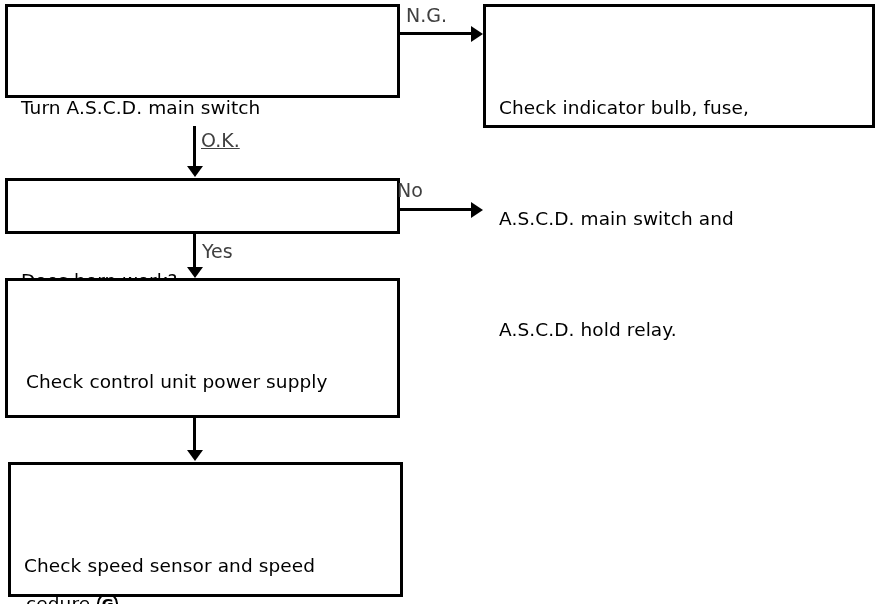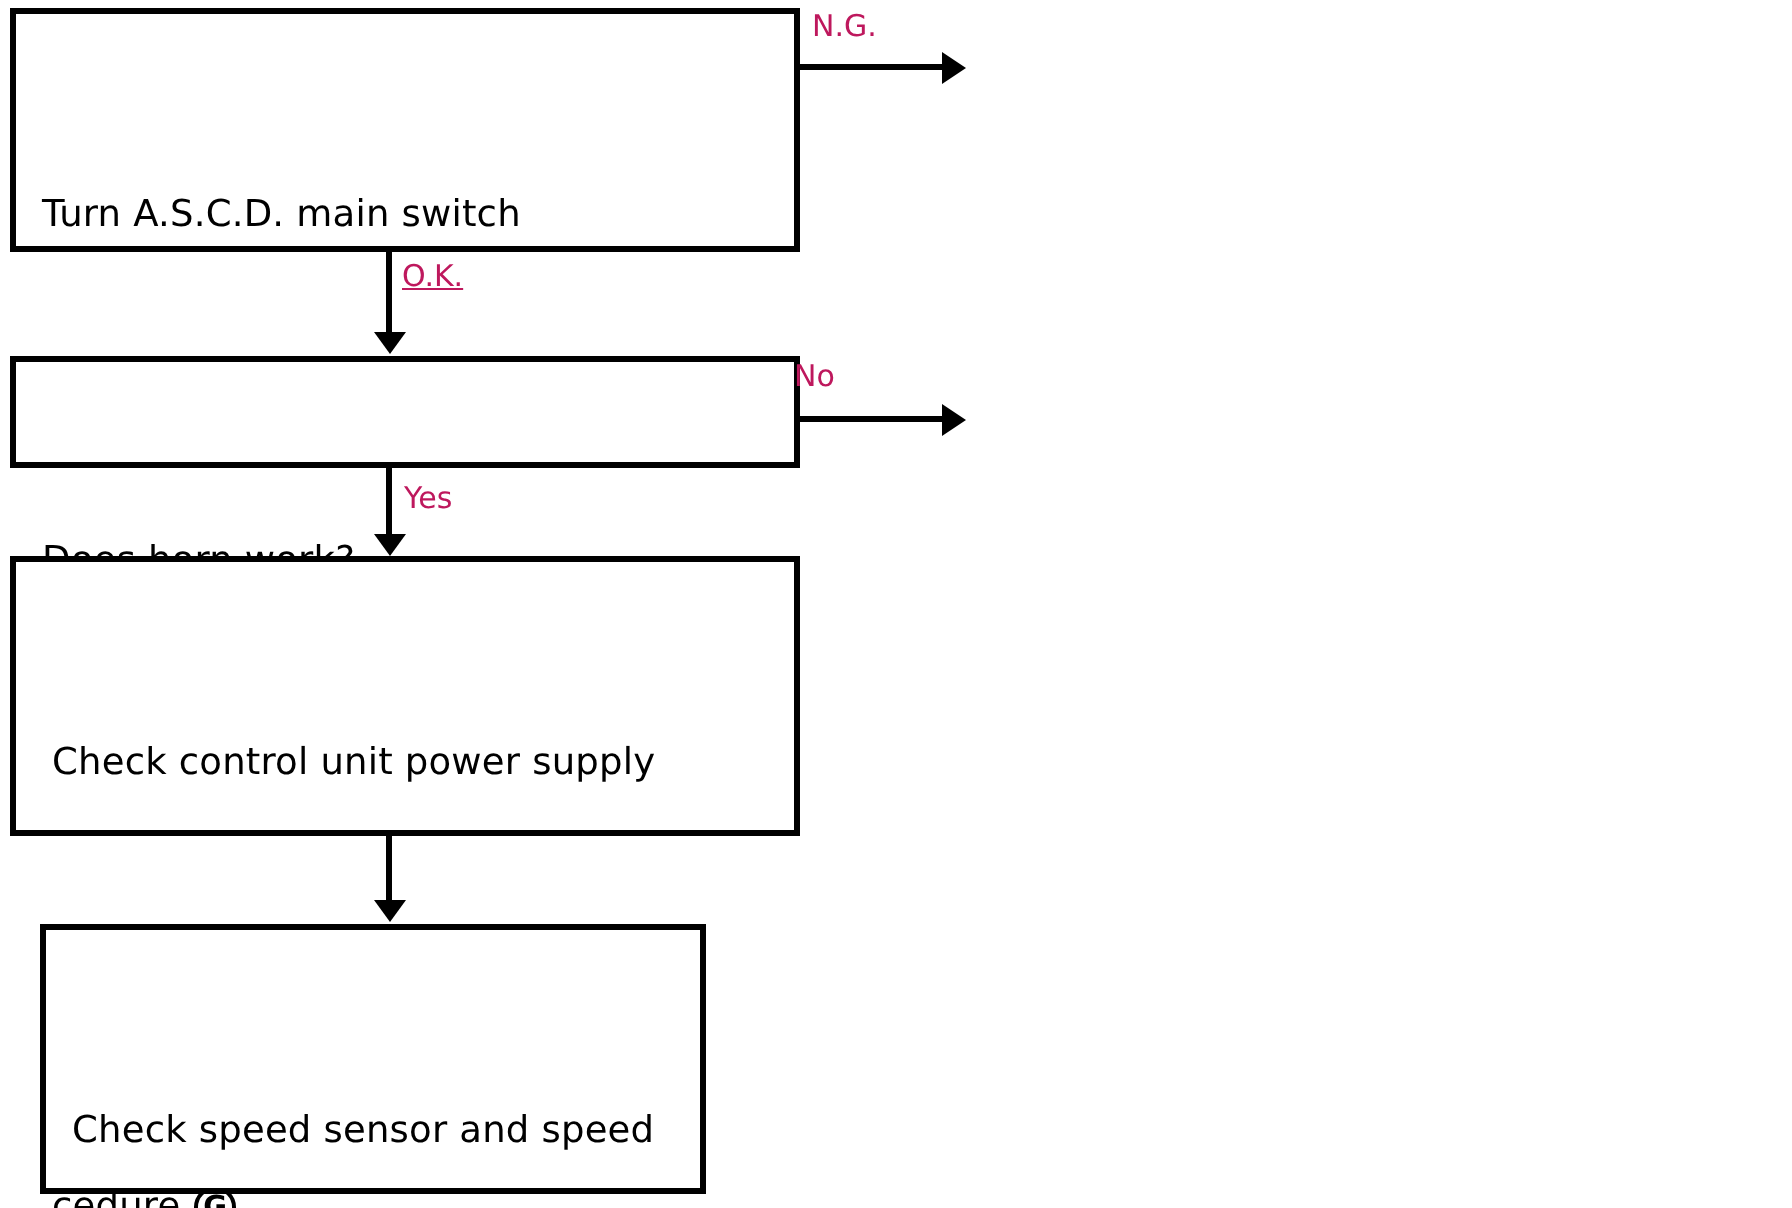--- a/index.html
+++ b/index.html
@@ -60,36 +60,41 @@
   }
   .arrow-right {
     position: absolute;
     width: 0; height: 0;
     border-top: 8px solid transparent;
     border-bottom: 8px solid transparent;
     border-left: 12px solid #000000;
   }
   .edge-label {
     position: absolute;
-    font-size: 15px;
-    color: #be185d;
+    font-size: 19px;
+    color: #404040;
     white-space: nowrap;
   }
 </style>
 </head>
 <body>
 
 <div id="canvas">
 
-  <div class="node" style="left:5px; top:4px; width:395px; height:122px;">
+  <div class="node" style="left:5px; top:4px; width:395px; height:94px;">
     <span class="txtline">Turn A.S.C.D. main switch</span>
     <span class="txtline">''OFF'' and ''ON'' to make sure</span>
     <span class="txtline">indicator illuminates.</span>
   </div>
 
+  <div class="node" style="left:483px; top:4px; width:392px; height:124px;">
+    <span class="txtline">Check indicator bulb, fuse,</span>
+    <span class="txtline">A.S.C.D. main switch and</span>
+    <span class="txtline">A.S.C.D. hold relay.</span>
+  </div>
 
   <div class="hline" style="left:400px; top:32px; width:72px;"></div>
   <div class="arrow-right" style="left:471px; top:25.5px;"></div>
   <div class="edge-label" style="left:406px; top:4px;">N.G.</div>
 
   <div class="vline" style="left:193px; top:126px; width:3px; height:42px;"></div>
   <div class="arrow-down" style="left:186.5px; top:166px;"></div>
   <div class="edge-label" style="left:201px; top:129px;text-decoration:underline;">O.K.</div>
 
   <div class="node" style="left:5px; top:178px; width:395px; height:56px; padding-top:7px;">
@@ -107,19 +112,19 @@
 
   <div class="node" style="left:5px; top:278px; width:395px; height:140px;padding-left:18px;">
     <span class="txtline">Check control unit power supply</span>
     <span class="txtline">circuit. Refer to Diagnostic Pro-</span>
     <span class="txtline"><span>cedure</span> <span class="circ">G</span> <span>.</span></span>
   </div>
 
   <div class="vline" style="left:193px; top:418px; width:3px; height:34px;"></div>
   <div class="arrow-down" style="left:186.5px; top:450px;"></div>
 
-  <div class="node" style="left:20px; top:462px; width:333px; height:135px;">
+  <div class="node" style="left:8px; top:462px; width:395px; height:135px;">
     <span class="txtline">Check speed sensor and speed</span>
     
     
   </div>
 
 </div>
 
 </body></html>

